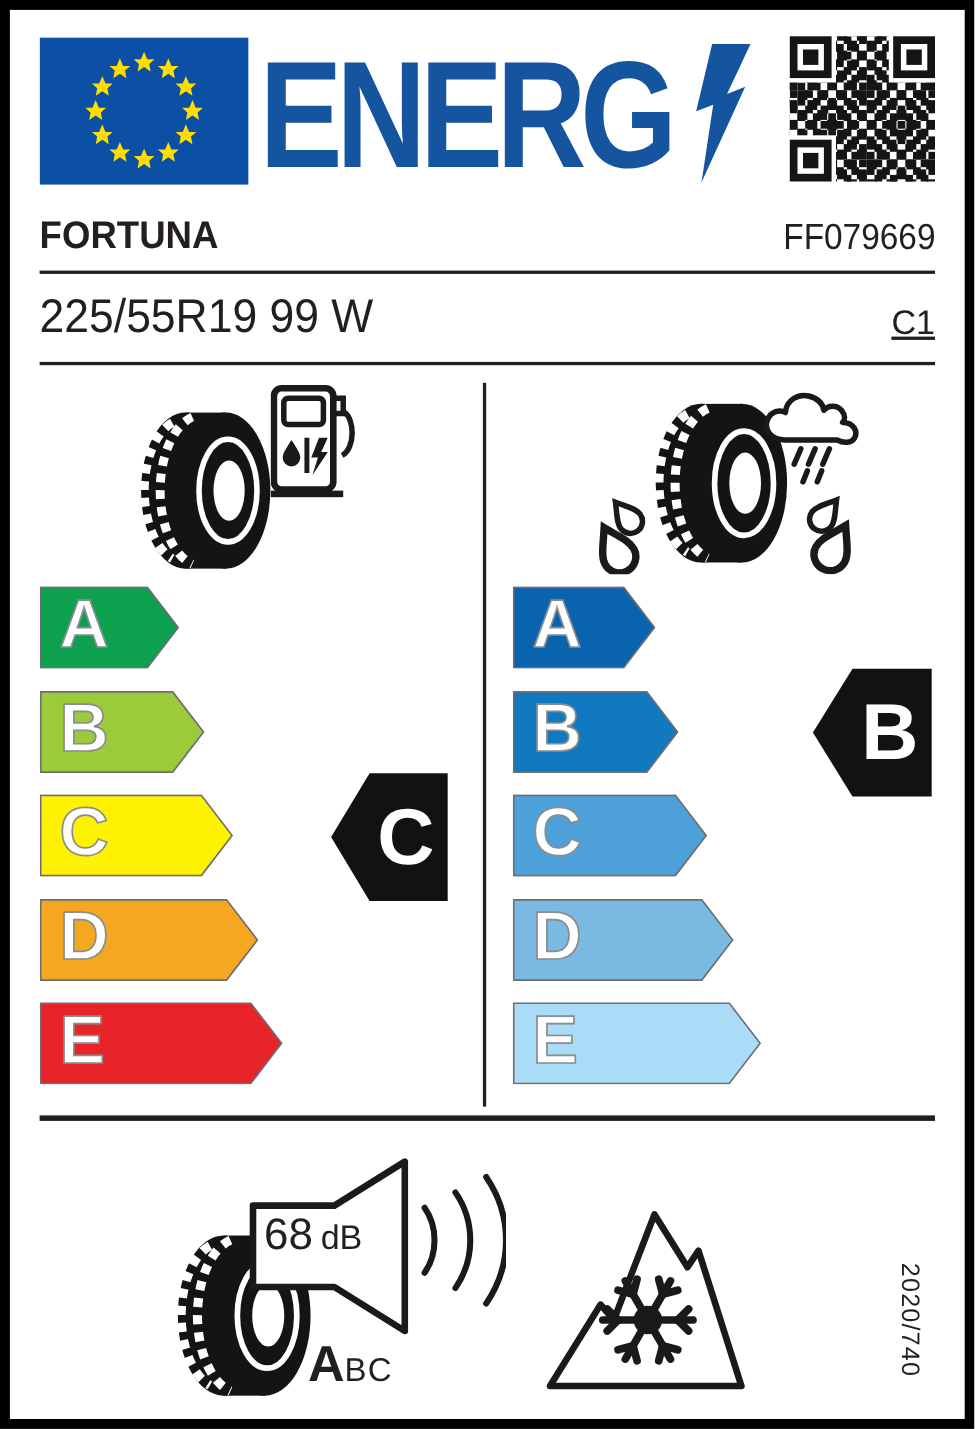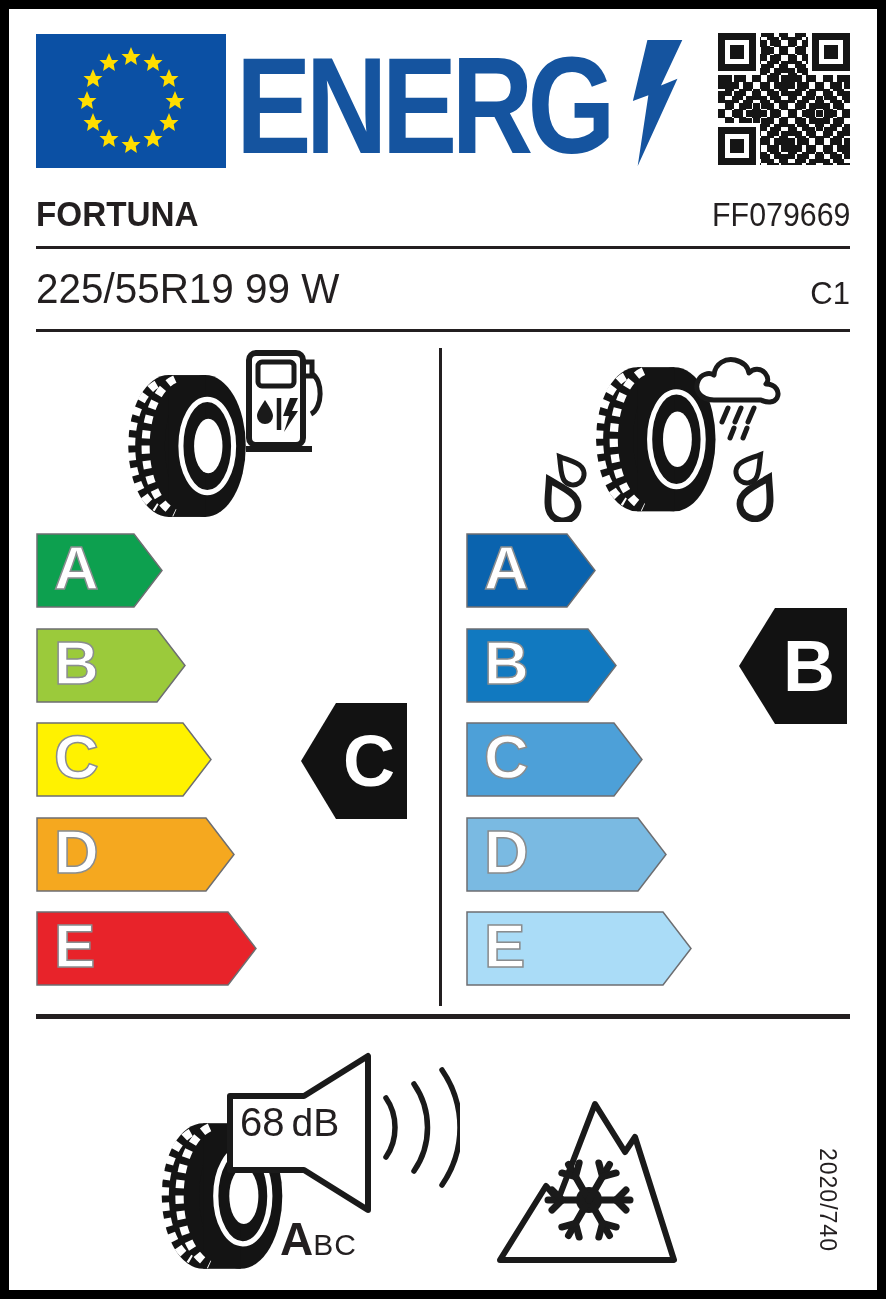--- a/index.html
+++ b/index.html
@@ -21,39 +21,39 @@
       }
   .qr .f{position:absolute;width:24px;height:24px;border:7px solid #151515;background:#fff;
          box-shadow:0 0 0 4px #fff;}
   .qr .f::after{content:"";position:absolute;left:5px;top:5px;width:14px;height:14px;background:#151515;}
   .qr .tl{left:0;top:0}.qr .tr{right:0;top:0}.qr .bl{left:0;bottom:0}
 
   
   .brand{left:36px;top:194px;font-size:35px;font-weight:bold;transform:scaleX(.95);transform-origin:left top;}
   .license{right:36px;top:196px;font-size:33px;transform:scaleX(.92);transform-origin:right top;}
   .size{left:36px;top:264px;font-size:43px;transform:scaleX(.94);transform-origin:left top;}
-  .tclass{right:36px;top:276px;font-size:31px;}
+  .tclass{right:36px;top:276px;font-size:31px;text-decoration:underline;}
   .hline{left:36px;width:814px;height:3px;background:#231f20;}
   .l1{top:246px}.l2{top:329px}
   .lthick{top:1014px;height:5px;}
   .vline{left:439px;top:348px;width:3px;height:658px;background:#231f20;}
 
   
   .arrow{position:absolute;height:75px;}
   .arrow svg{position:absolute;left:0;top:0;}
   .grade{position:absolute;left:18px;top:4px;font-size:62px;font-weight:bold;color:#fff;
          -webkit-text-stroke:1.5px #8a8d8f;text-shadow:0 0 1px #8a8d8f;line-height:1;}
   .black-tag{position:absolute;}
   .sel{position:absolute;right:13px;top:50%;transform:translateY(-50%);
        font-size:72px;font-weight:bold;color:#fff;line-height:1;}
 
   
   .noise-text{left:240px;top:1100px;display:flex;align-items:baseline;gap:7px;z-index:8;}
   .nval{font-size:40px;font-weight:normal;}
-  .nunit{font-size:39px;}
+  .nunit{font-size:31px;}
   .abc{left:280px;top:1212px;display:flex;align-items:baseline;z-index:8;}
   .nA{font-size:46px;font-weight:bold;}
   .nBC{font-size:30px;letter-spacing:1px;}
   .reg{left:814px;top:1148px;writing-mode:vertical-rl;font-size:23px;letter-spacing:1px;}
   .z2{z-index:2}.z4{z-index:4}
 </style>
 </head>
 <body>
 
 <div class="label">

